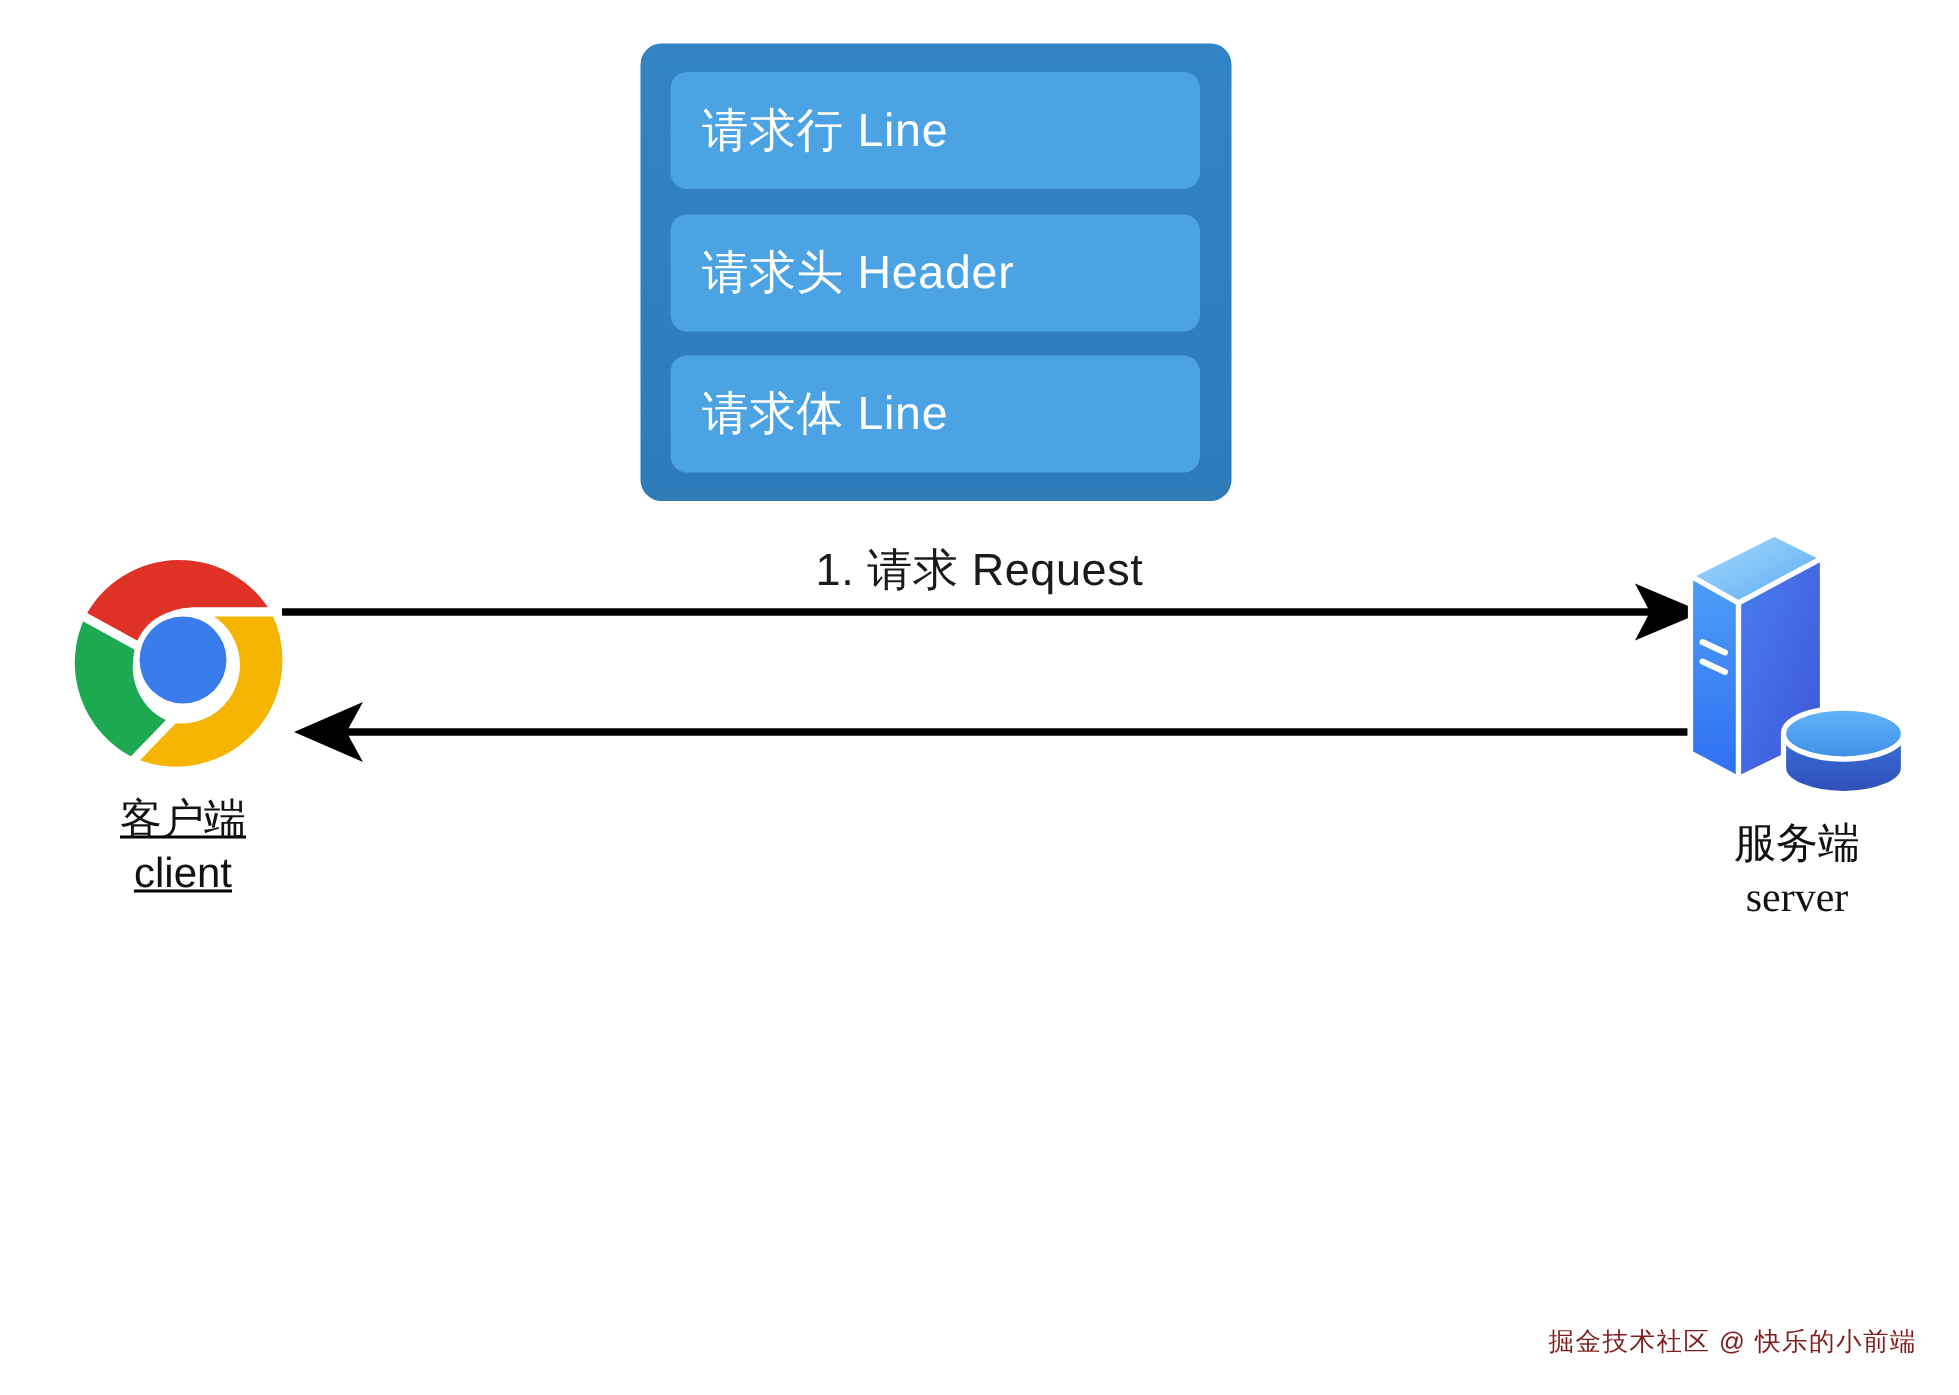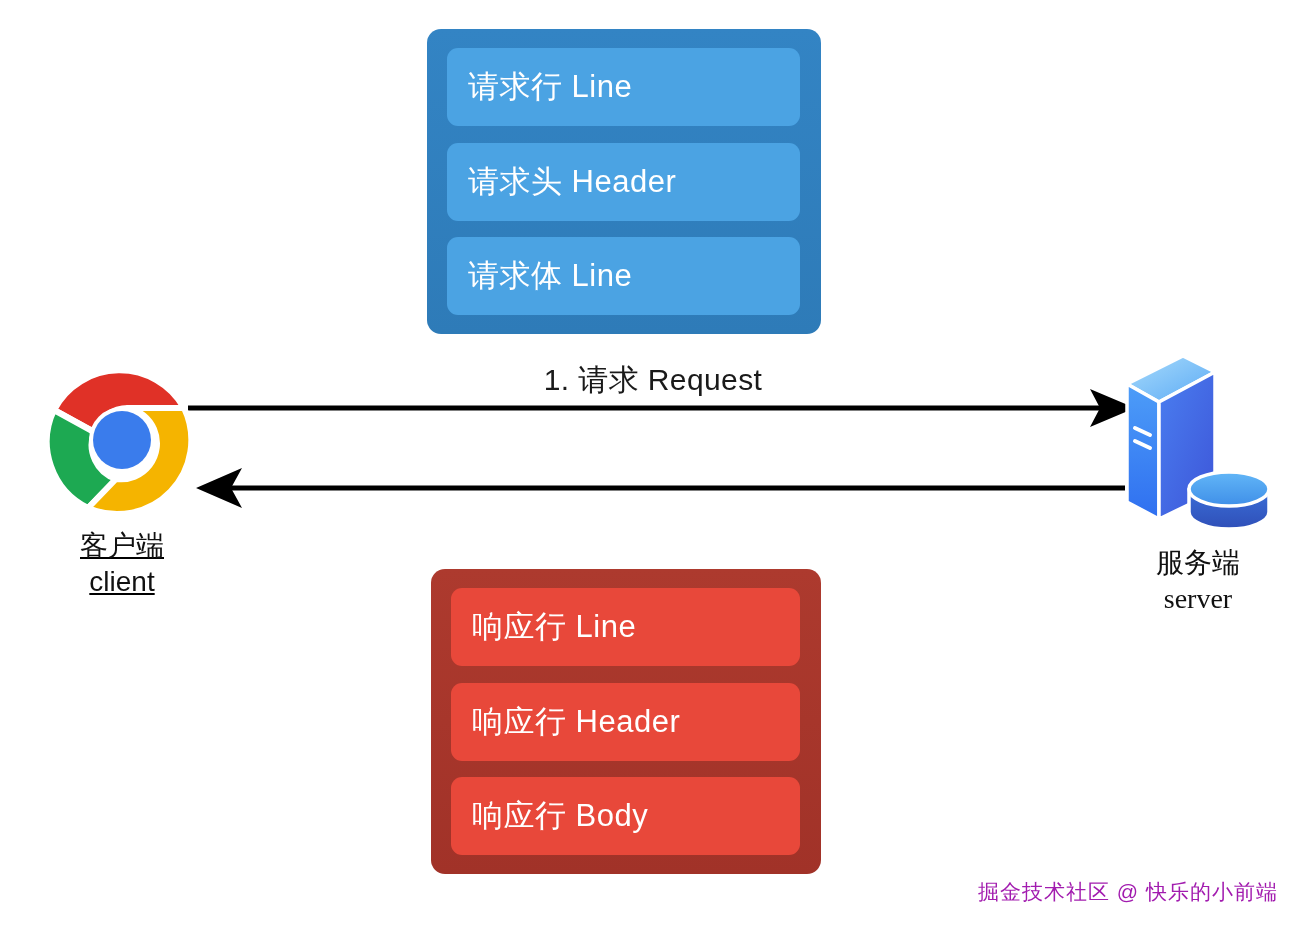--- a/index.html
+++ b/index.html
@@ -111,22 +111,22 @@
     text-align: center;
     white-space: nowrap;
   }
   .node-label .sub { display: block; }
 
   
   .watermark {
     position: absolute;
     right: 28px;
     bottom: 24px;
-    font-size: 21px;
-    color: #a21caf;
+    font-size: 17px;
+    color: #7f1d1d;
     letter-spacing: 1px;
     white-space: nowrap;
     margin-top: 46px;
   }
 </style>
 </head>
 <body>
 
 <div id="stage">
 
@@ -135,31 +135,20 @@
       <span>请求行 Line</span>
     </div>
     <div class="msg-row">
       <span>请求头 Header</span>
     </div>
     <div class="msg-row">
       <span>请求体 Line</span>
     </div>
   </div>
 
-  <div class="msg-box response">
-    <div class="msg-row">
-      <span>响应行 Line</span>
-    </div>
-    <div class="msg-row">
-      <span>响应行 Header</span>
-    </div>
-    <div class="msg-row">
-      <span>响应行 Body</span>
-    </div>
-  </div>
 
   <svg class="arrow-svg" viewBox="0 0 1306 930">
 
     <g>
       <line x1="188" y1="408" x2="1100" y2="408" stroke="#000000" stroke-width="5"></line>
       <polygon points="1135,408 1090,389 1100,408 1090,427" fill="#000000"></polygon>
     </g>
 
     <g>
       <line x1="1125" y1="488" x2="215" y2="488" stroke="#000000" stroke-width="5"></line>

